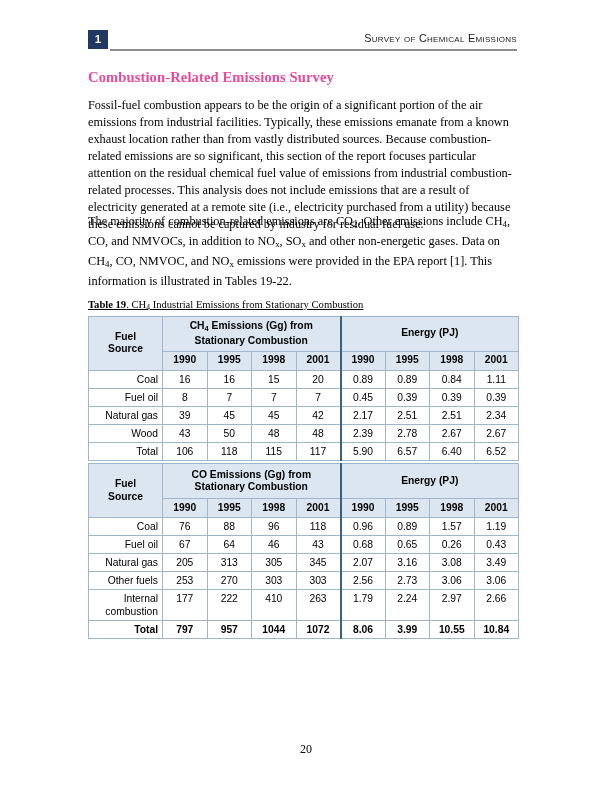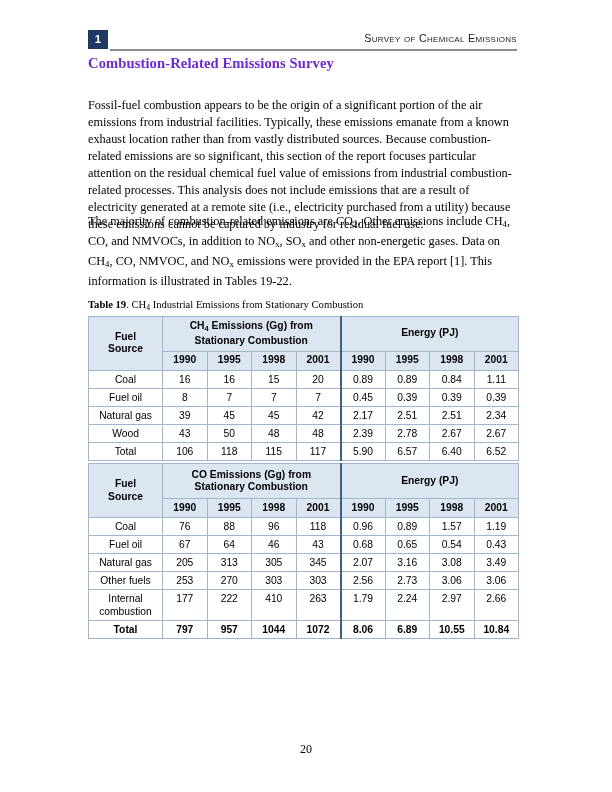--- a/index.html
+++ b/index.html
@@ -64,25 +64,25 @@
     top: 19px;
     width: 407px;
     height: 1.6px;
     background: #8d8d8d;
   }
 
   
   .section-heading {
     position: absolute;
     left: 88px;
-    top: 55px;
+    top: 69px;
     font-family: "Liberation Serif", serif;
     font-weight: bold;
     font-size: 14.6px;
-    color: #6d28d9;
+    color: #ec4899;
     letter-spacing: 0.1px;
     white-space: nowrap;
   }
 
   
   .para {
     position: absolute;
     left: 88px;
     width: 430px;
     font-family: "Liberation Serif", serif;
@@ -100,20 +100,21 @@
   .table-block { position: absolute; left: 88px; width: 430px; }
   #table-19-block { top: 299px; }
   #table-20-block { top: 463px; }
 
   .table-caption {
     font-family: "Liberation Serif", serif;
     font-size: 10.6px;
     color: #000000;
     margin-bottom: 4px;
     white-space: nowrap;
+    text-decoration: underline;
   }
   .table-caption .cap-label { font-weight: bold; }
 
   table.data {
     border-collapse: collapse;
     width: 430px;
     table-layout: fixed;
     font-family: "Liberation Sans", sans-serif;
     font-size: 10.3px;
     color: #000000;
@@ -131,21 +132,21 @@
     font-weight: bold;
     text-align: center;
     vertical-align: middle;
     line-height: 12.4px;
   }
   .th-src { height: 30px; }
   .th-grp { height: 30px; }
   .th-yr  { height: 14px; padding-top: 2px; padding-bottom: 2px; }
 
   table.data tbody td { height: 13px; line-height: 13px; }
-  td.src  { text-align: center;  padding-left: 5px; }
+  td.src  { text-align: right;  padding-left: 5px; }
   td.num  { text-align: center; }
   tr.total td { }
   tr.total.bold td { font-weight: bold; }
 
   
   .grp-div { border-left: 2px solid #3f5f80 !important; }
 
   td.src-wrap { height: 26px; line-height: 13px; white-space: normal; margin-left: 28px; }
 
   .table-source {
@@ -331,21 +332,21 @@
             <td class="num">1.19</td>
           </tr>
           <tr class="total">
             <td class="src">Fuel oil</td>
             <td class="num">67</td>
             <td class="num">64</td>
             <td class="num">46</td>
             <td class="num">43</td>
             <td class="num grp-div">0.68</td>
             <td class="num">0.65</td>
-            <td class="num">0.54</td>
+            <td class="num">0.26</td>
             <td class="num">0.43</td>
           </tr>
           <tr class="total">
             <td class="src">Natural gas</td>
             <td class="num">205</td>
             <td class="num">313</td>
             <td class="num">305</td>
             <td class="num">345</td>
             <td class="num grp-div">2.07</td>
             <td class="num">3.16</td>
@@ -374,21 +375,21 @@
             <td class="num">2.97</td>
             <td class="num">2.66</td>
           </tr>
           <tr class="total bold">
             <td class="src">Total</td>
             <td class="num">797</td>
             <td class="num">957</td>
             <td class="num">1044</td>
             <td class="num">1072</td>
             <td class="num grp-div">8.06</td>
-            <td class="num">6.89</td>
+            <td class="num">3.99</td>
             <td class="num">10.55</td>
             <td class="num">10.84</td>
           </tr>
         </tbody>
     </table>
   </div>
 
   <div class="footer-pageno">20</div>
 
 </div>

